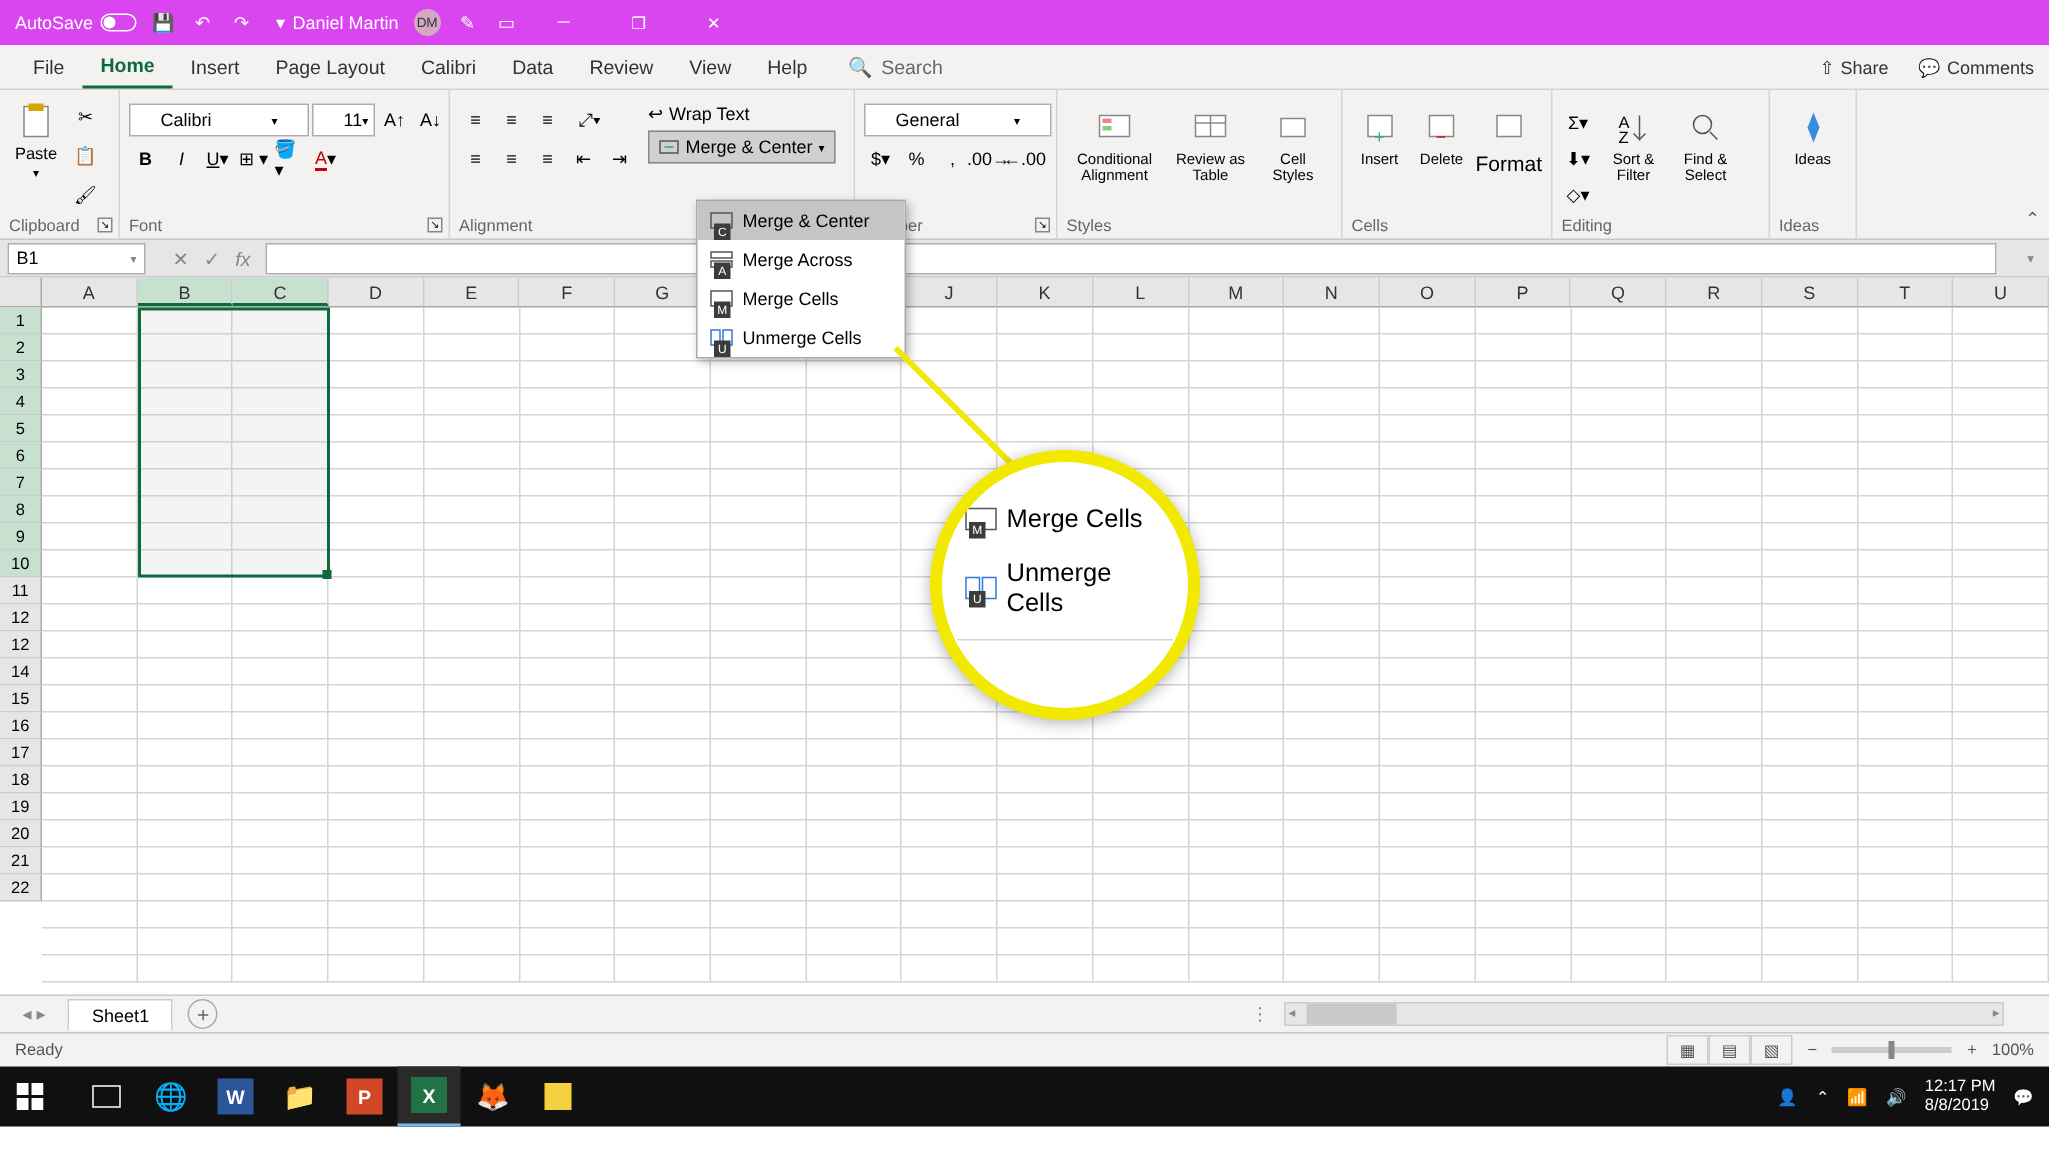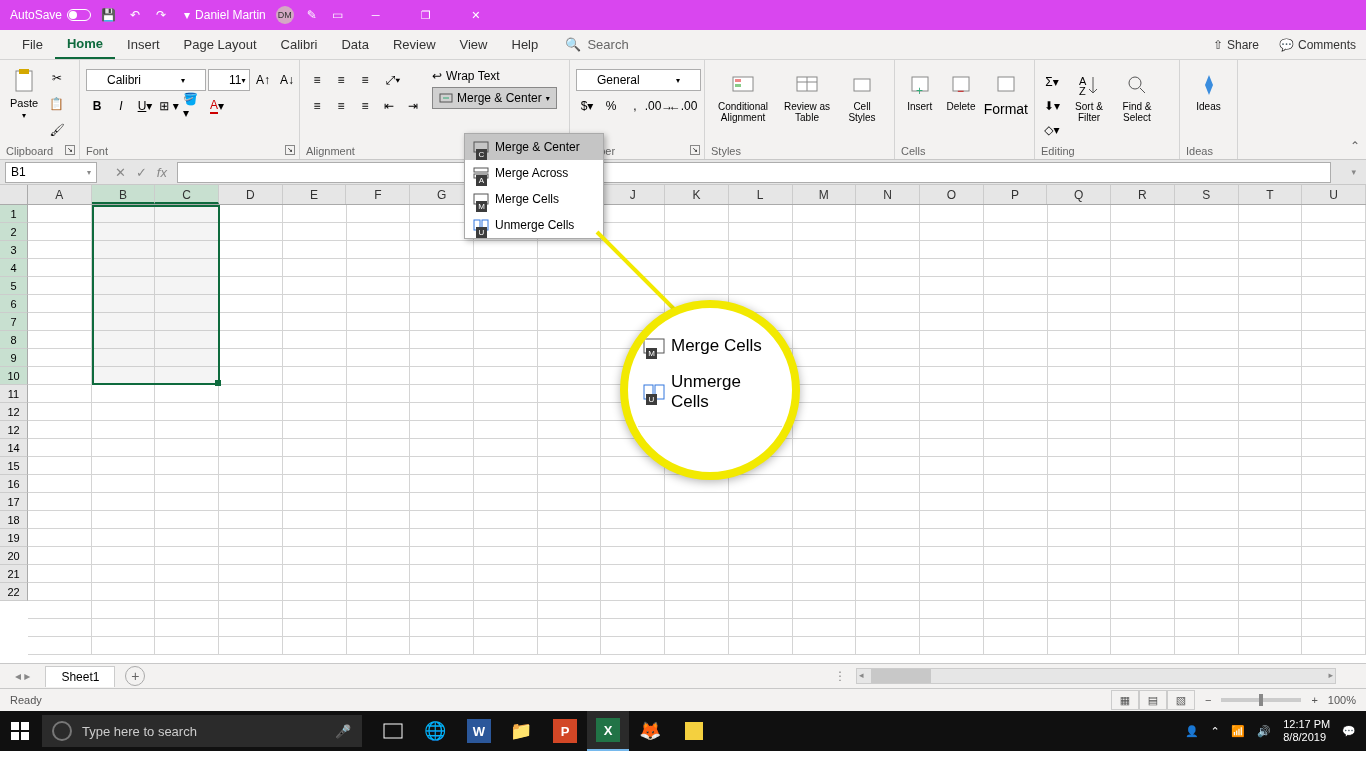--- a/index.html
+++ b/index.html
@@ -1094,25 +1094,20 @@
 
 <div class="taskbar">
   <div class="start">
     <svg width="18" height="18">
         <rect x="0" y="0" width="8" height="8" fill="#fff"></rect>
         <rect x="10" y="0" width="8" height="8" fill="#fff"></rect>
         <rect x="0" y="10" width="8" height="8" fill="#fff"></rect>
         <rect x="10" y="10" width="8" height="8" fill="#fff"></rect>
       </svg>
   </div>
-  <div class="search-box">
-    <span class="cortana"></span>
-    <span>Type here to search</span>
-    <span style="margin-left:auto">🎤</span>
-  </div>
   <div class="task-icons">
     <div class="task-ico">
         <svg width="20" height="16">
           <rect x="1" y="1" width="18" height="14" fill="none" stroke="#fff"></rect>
         </svg>
       </div>
     <div class="task-ico">
         <span style="font-size:18px">🌐</span>
       </div>
     <div class="task-ico">

